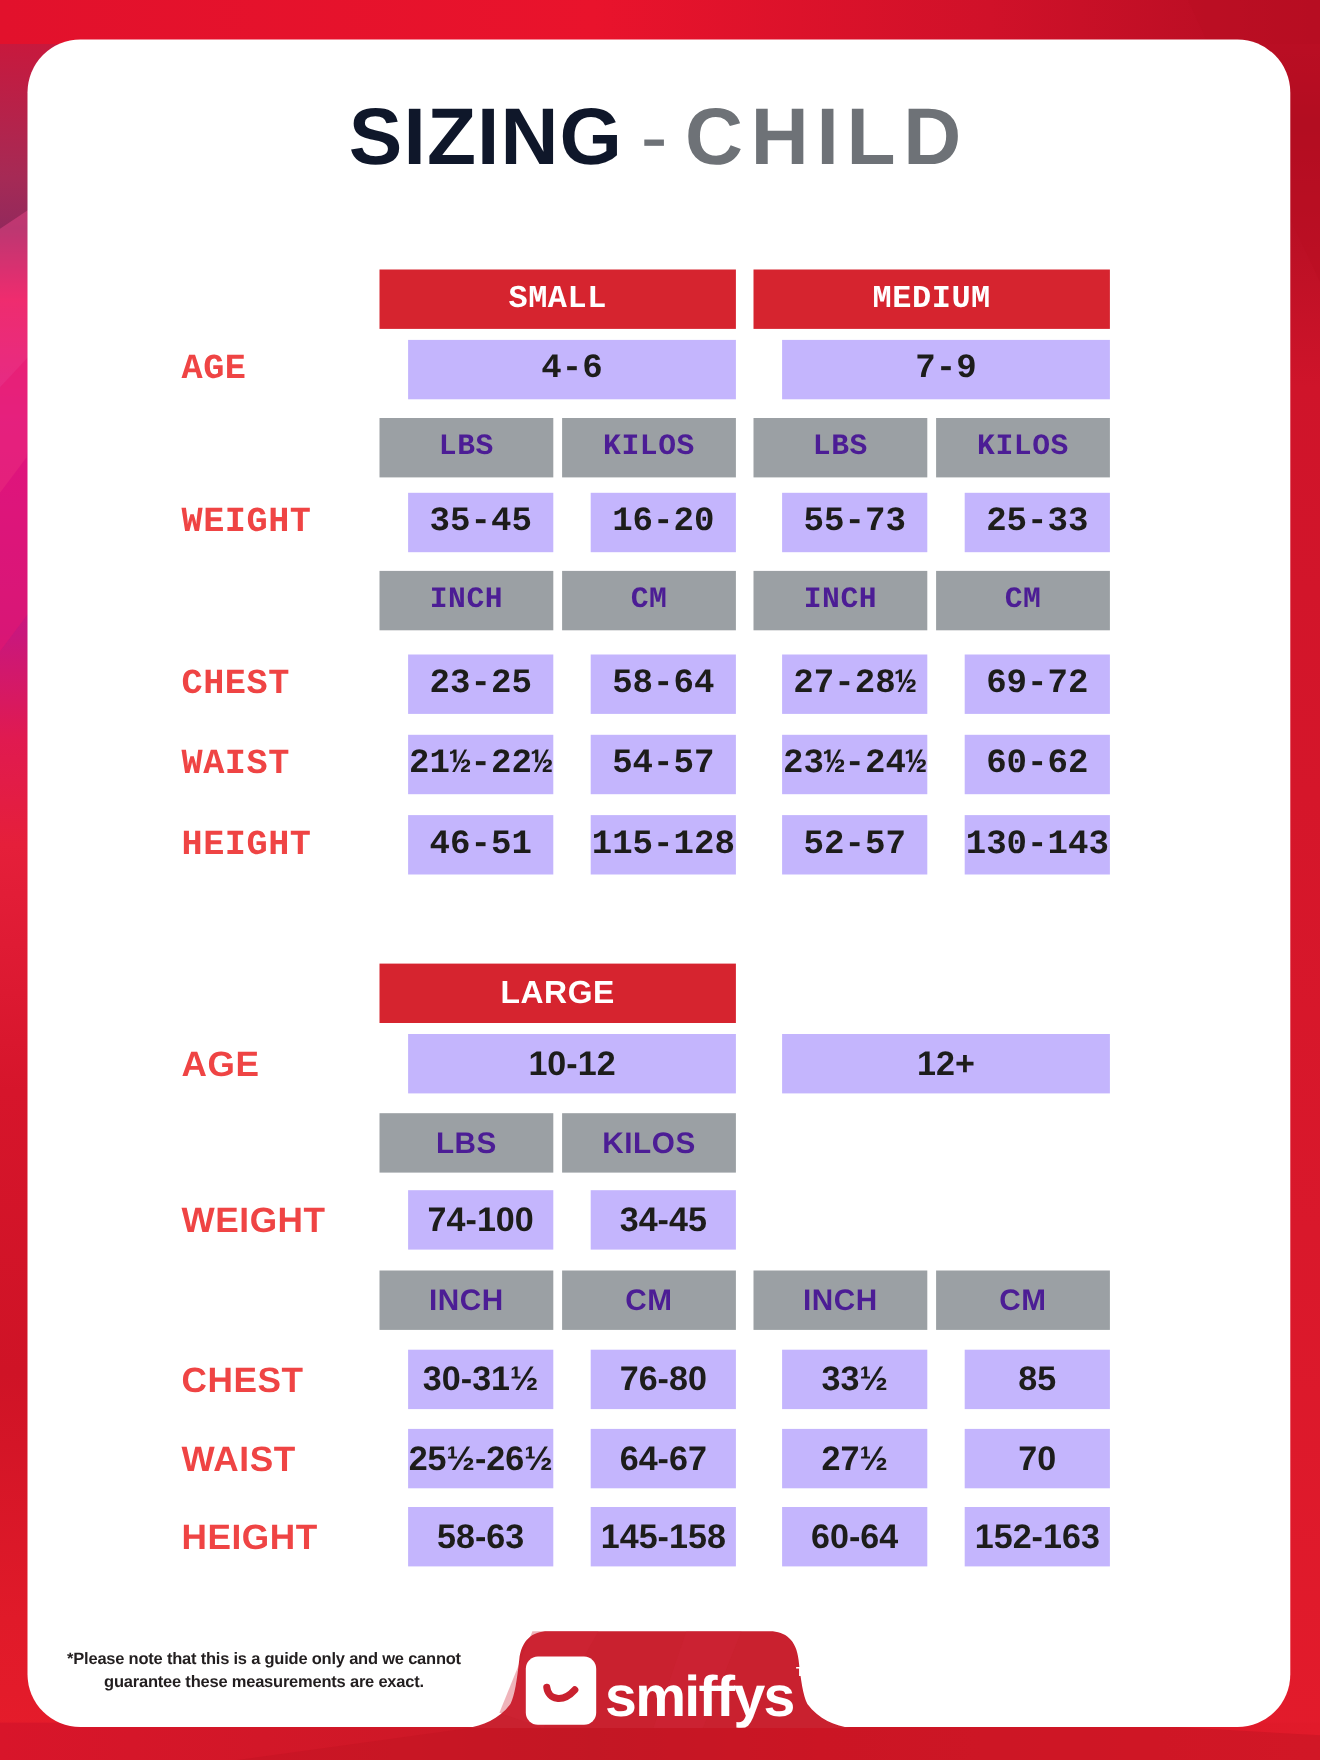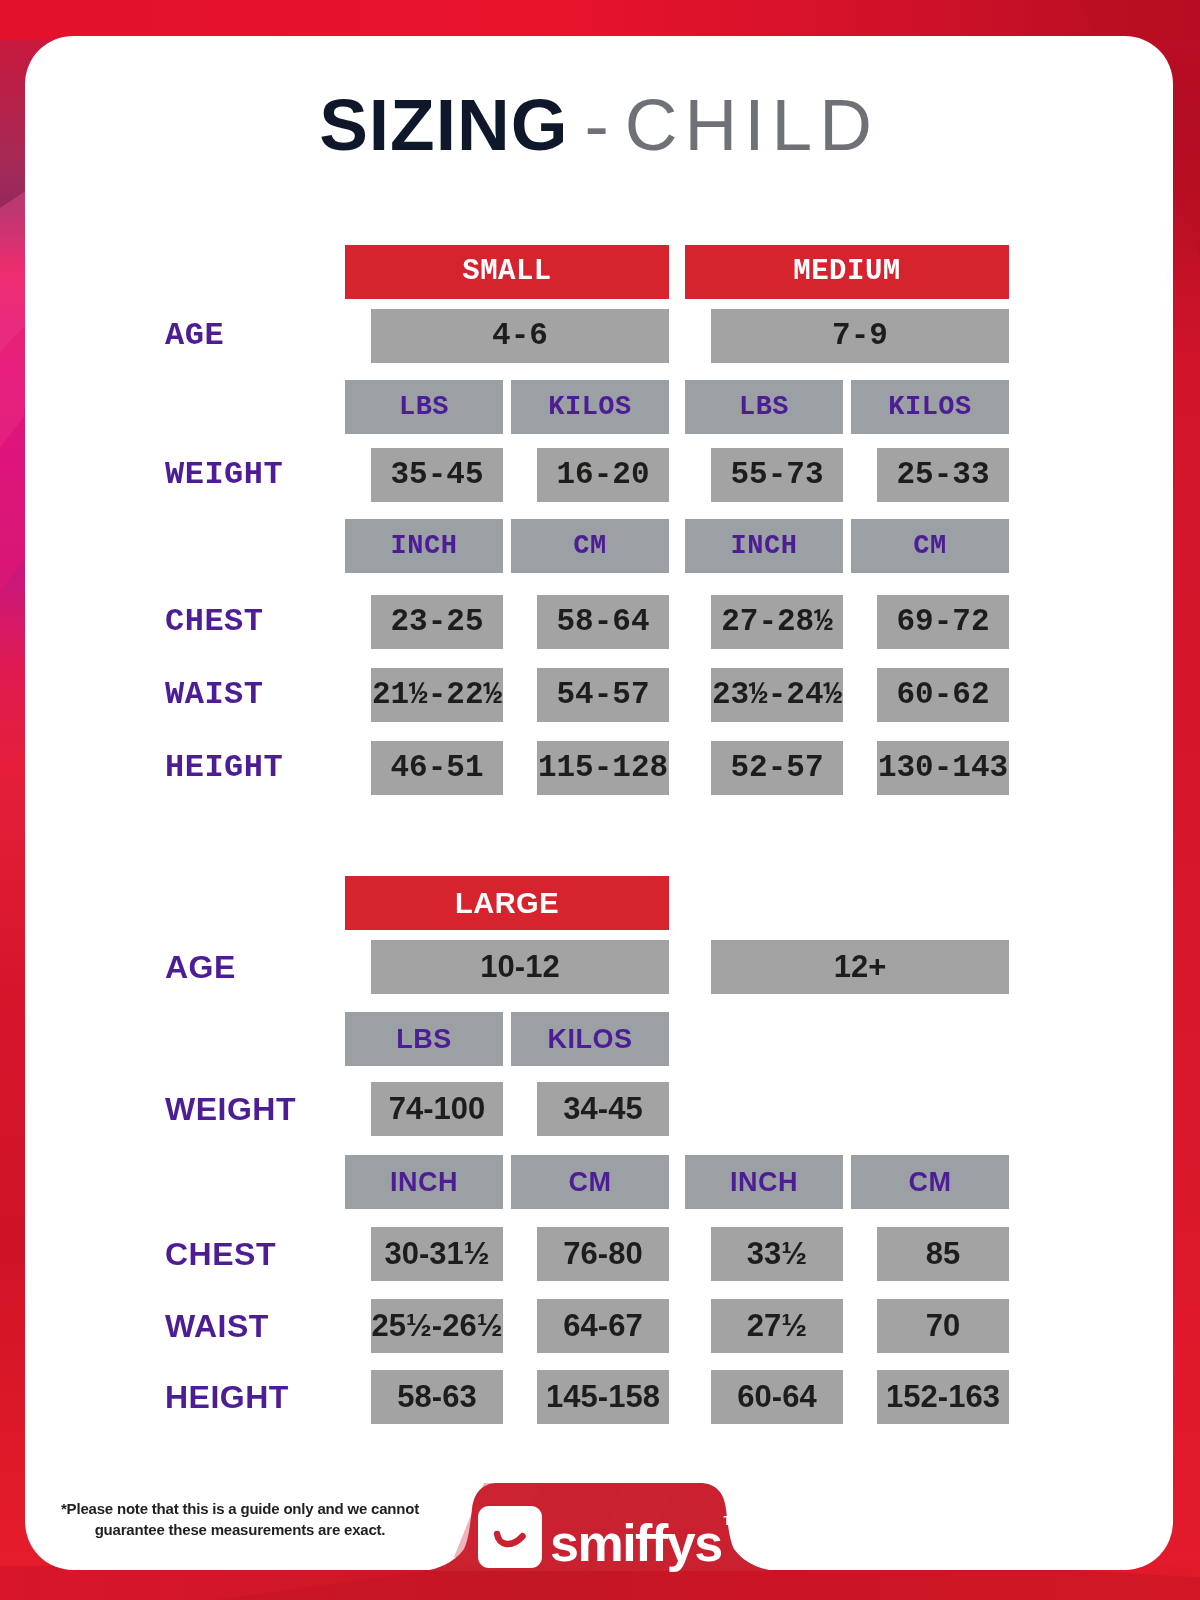--- a/index.html
+++ b/index.html
@@ -40,37 +40,37 @@
     background:#ffffff;border-radius:48px;
   }
 
   
   .title{
     position:absolute;top:52px;left:0;width:100%;text-align:center;
     font-size:73px;line-height:1;white-space:nowrap;
   }
   .title .t-red{color:#0f172a;font-weight:bold;letter-spacing:1px;}
   .title .t-sep{color:#6e7277;font-weight:normal;margin:0 16px;}
-  .title .t-gray{color:#6e7277;font-weight:normal;letter-spacing:7px;}
+  .title .t-gray{color:#6e7277;font-weight:bold;letter-spacing:7px;}
 
   
   .size-table{position:absolute;left:140px;width:844px;}
   .table-upper{top:209px;font-family:Liberation Mono, monospace;}
   .table-lower{top:840px;}
   .t-row{
     display:grid;
     grid-template-columns:172px 158px 158px 0px 158px 158px;
     column-gap:8px;
   }
   .cell{height:54px;line-height:54px;text-align:center;font-weight:bold;}
   .c-red{background:#d6242f;color:#ffffff;font-size:29px;letter-spacing:.5px;}
   .c-gray{background:#9ba0a4;color:#4c1d95;font-size:27px;letter-spacing:.5px;}
-  .c-light{background:#a3a3a3;color:#1d1d1b;font-size:31px;margin-left:26px;}
+  .c-light{background:#c4b5fd;color:#1d1d1b;font-size:31px;margin-left:26px;}
   .row-label{
-    grid-column:1;color:#4c1d95;font-size:32px;font-weight:bold;
+    grid-column:1;color:#ef4444;font-size:32px;font-weight:bold;
     line-height:54px;text-align:left;letter-spacing:.5px;
   }
   .span-a{grid-column:2 / span 2;}
   .span-b{grid-column:5 / span 2;}
   .col2{grid-column:2;} .col3{grid-column:3;} .col5{grid-column:5;} .col6{grid-column:6;}
 
   .table-upper .r-age{margin-top:10px;}
   .table-upper .r-unitw{margin-top:17px;}
   .table-upper .r-weight{margin-top:14px;}
   .table-upper .r-unitd{margin-top:17px;}

